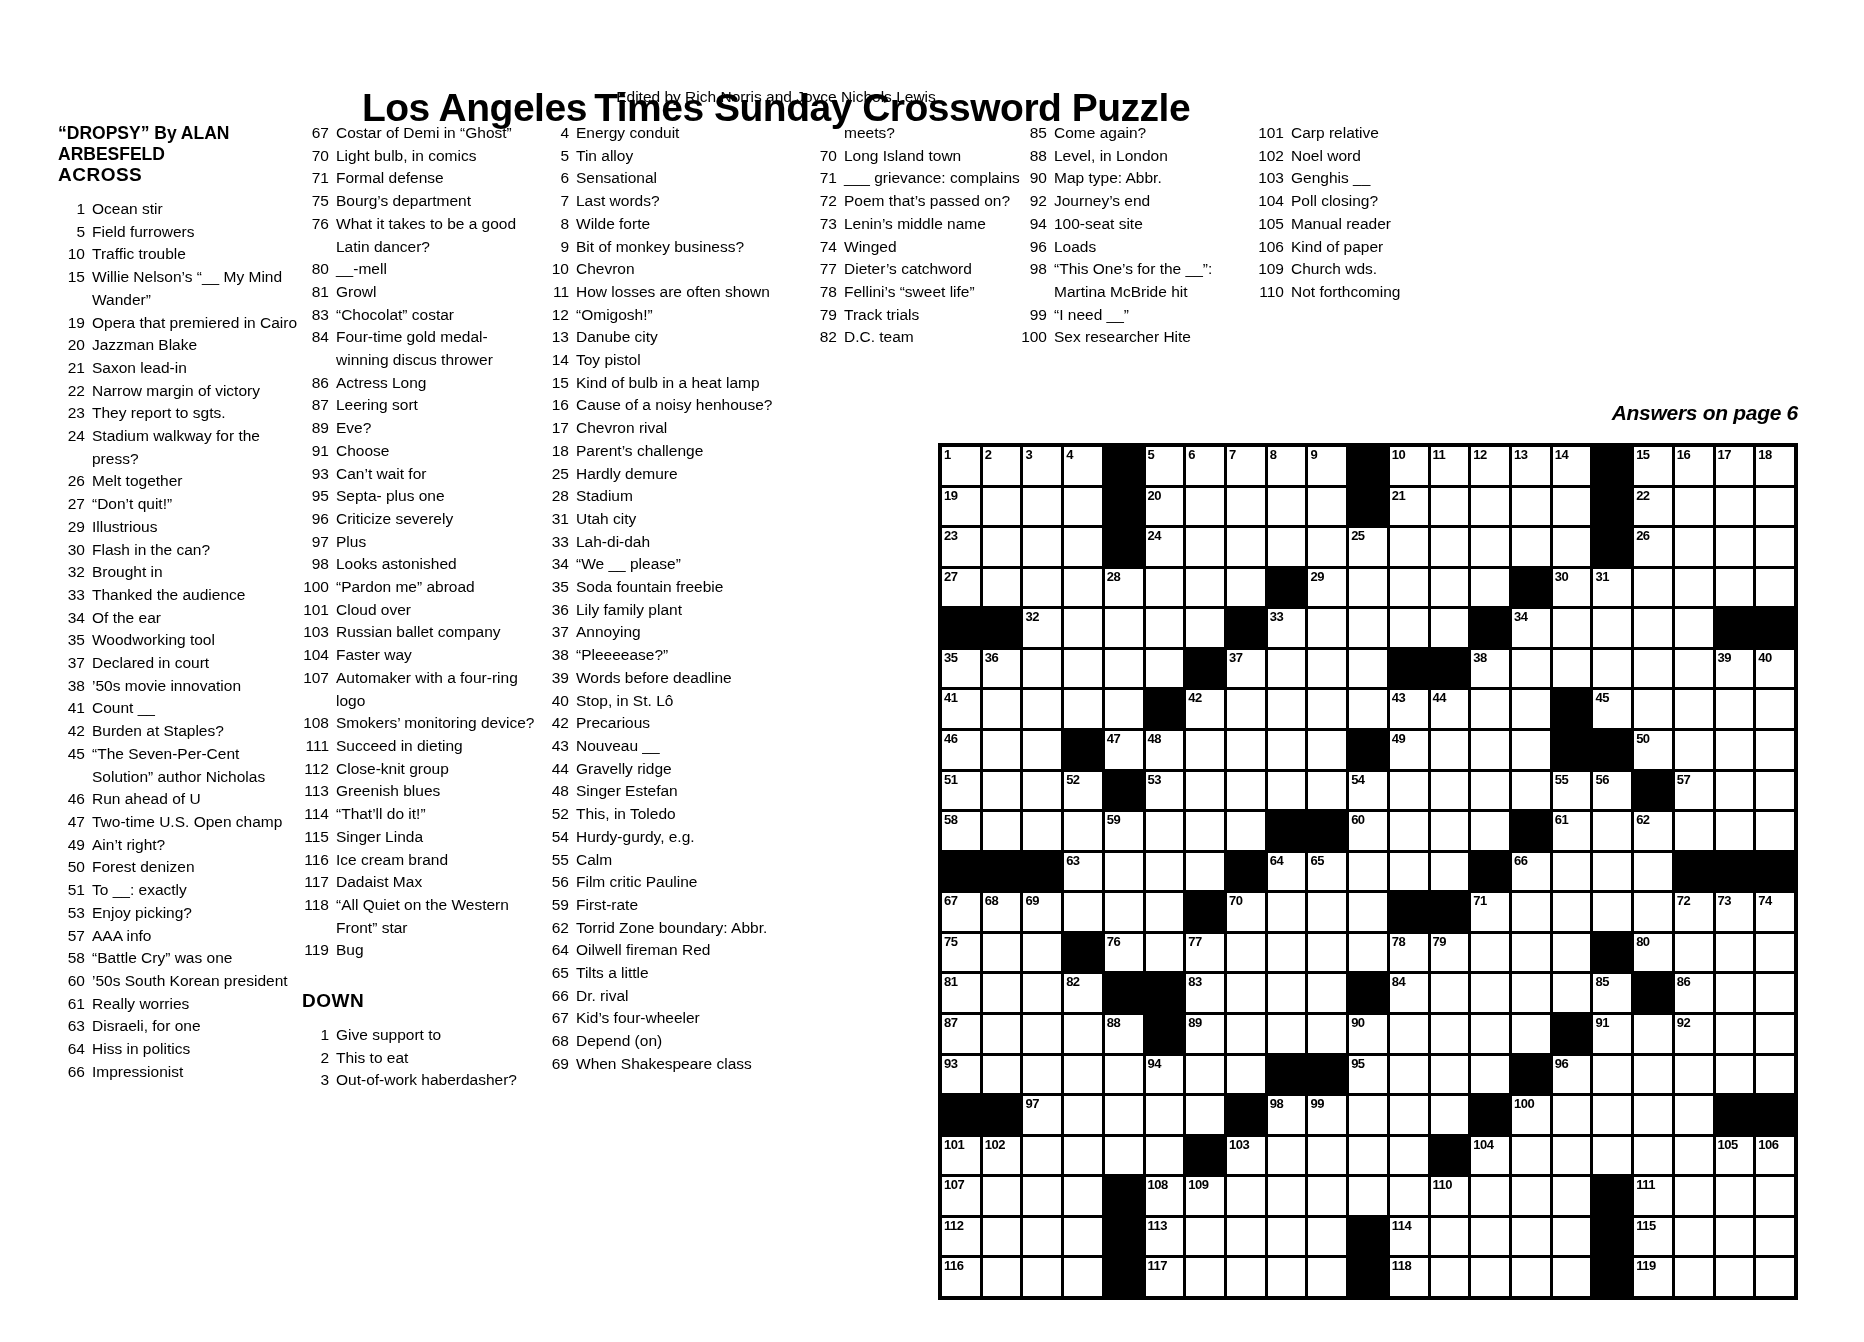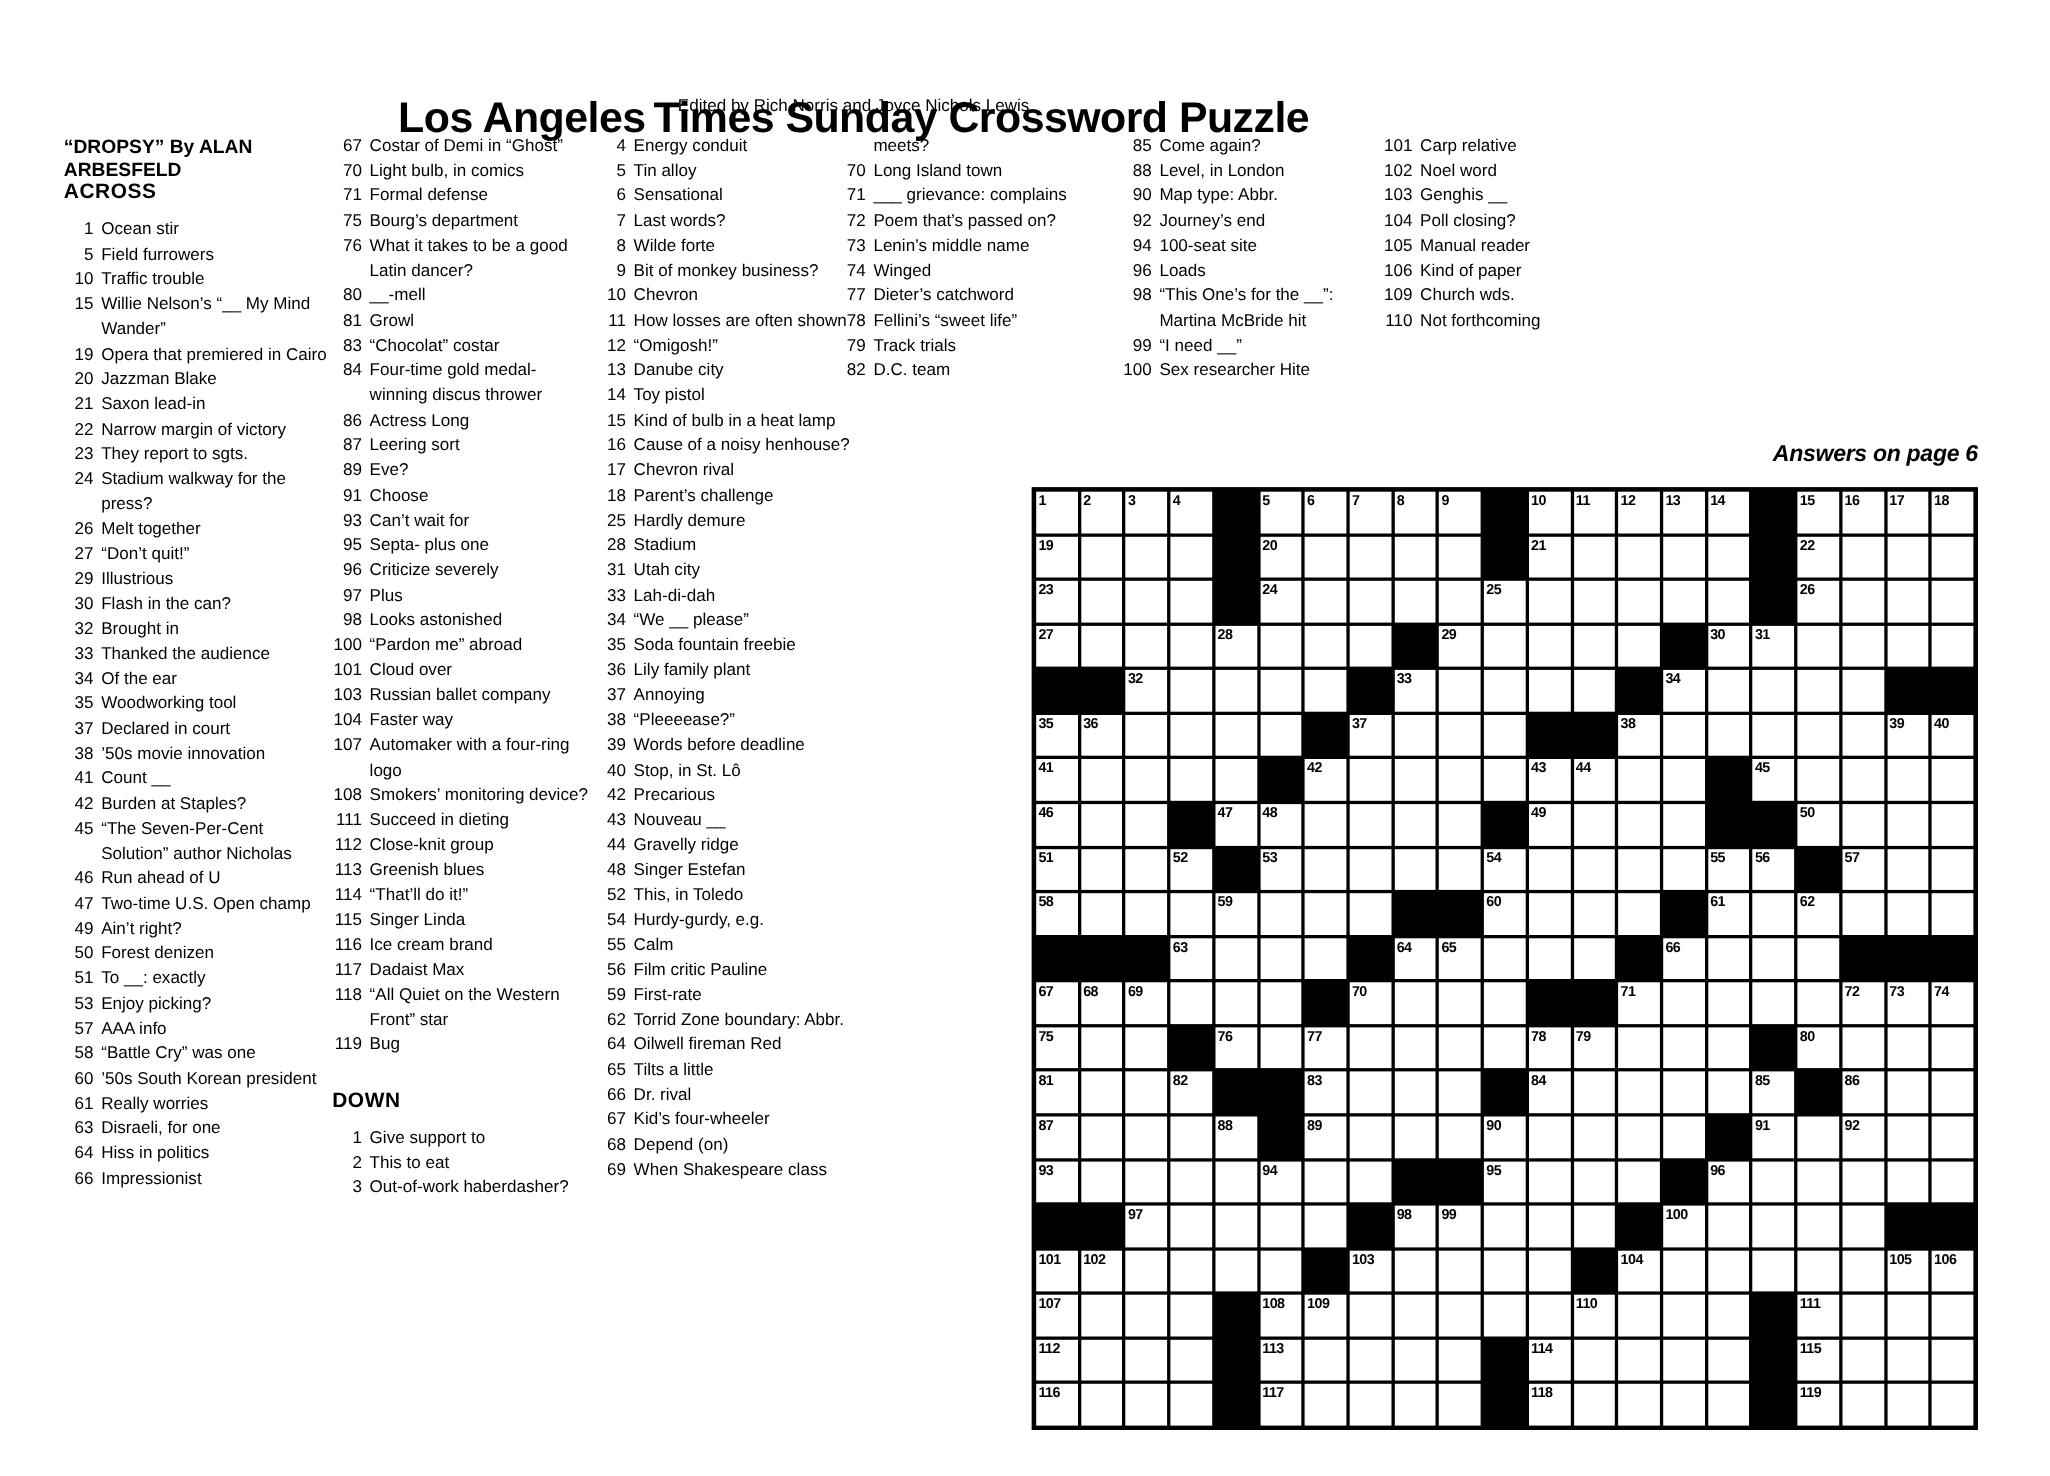--- a/index.html
+++ b/index.html
@@ -20,21 +20,21 @@
     font-size:17.5px;font-weight:bold;
   }
   .answers-note{
     position:absolute;left:1438px;top:401px;width:360px;text-align:right;
     font-size:21px;font-weight:bold;font-style:italic;letter-spacing:-0.3px;
   }
   .clue-col{position:absolute;font-size:15.5px;line-height:22.7px;}
   #col1{left:58px;top:160px;width:245px;}
   #col2{left:302px;top:122px;width:238px;}
   #col3{left:542px;top:122px;width:238px;}
-  #col4{left:760px;top:122px;width:242px;}
+  #col4{left:810px;top:122px;width:242px;}
   #col5{left:1020px;top:122px;width:240px;}
   #col6{left:1257px;top:122px;width:190px;}
   .list-hdr{
     font-size:19px;font-weight:bold;letter-spacing:0.5px;
     line-height:30px;margin-bottom:8px;
   }
   .gap{height:24px;}
   .clue{display:flex;align-items:flex-start;}
   .cnum{width:27px;flex:0 0 27px;text-align:right;margin-right:7px;}
   .ctxt{flex:1;}

